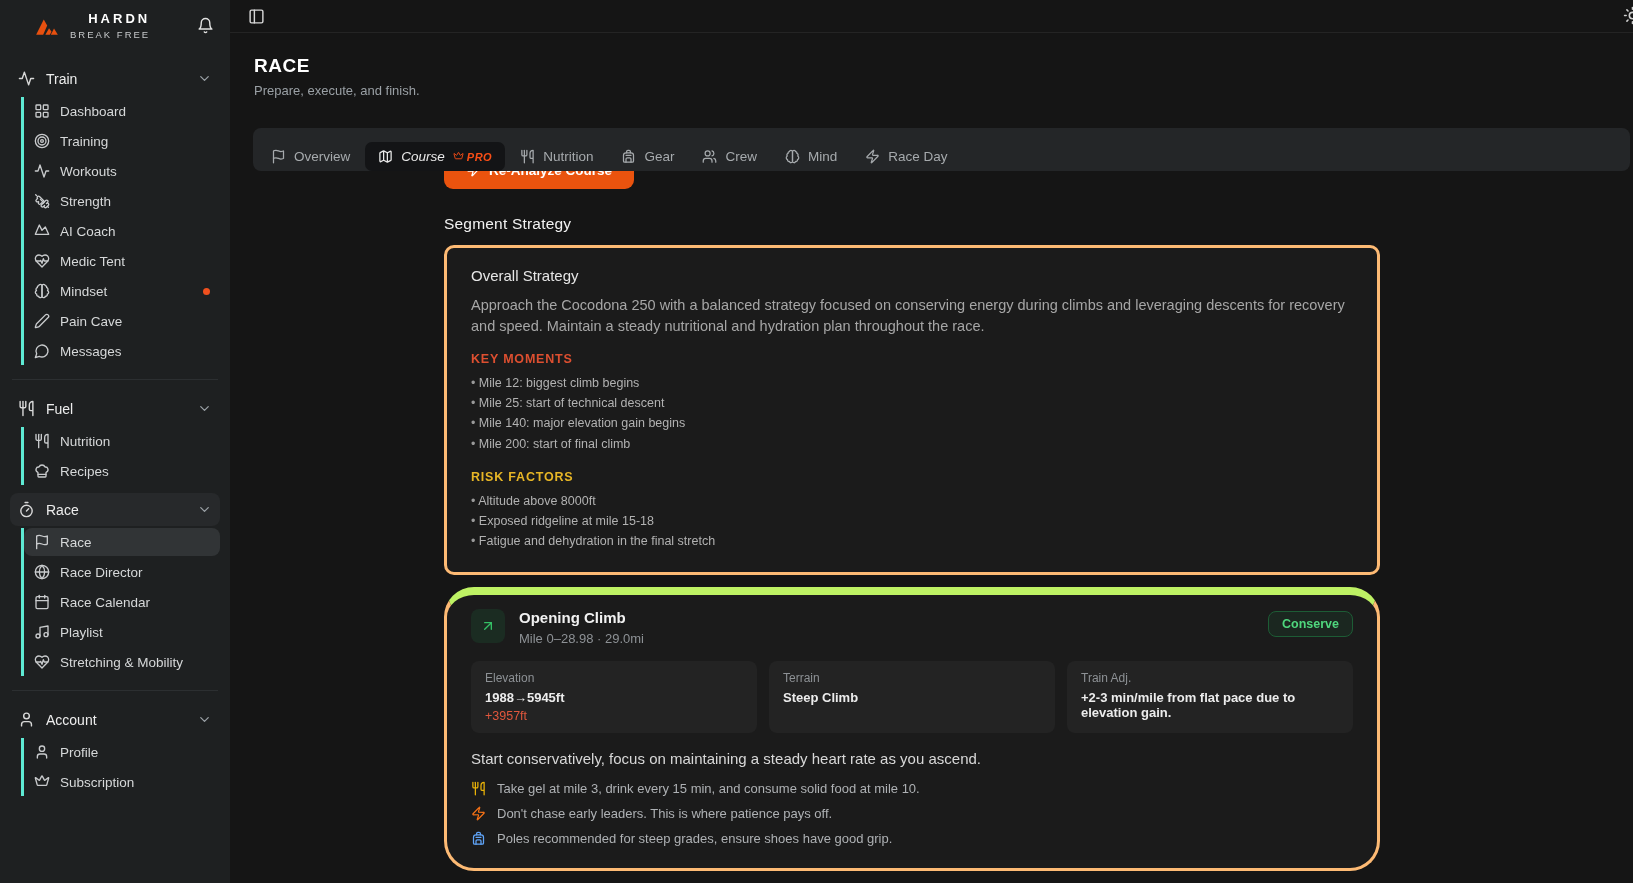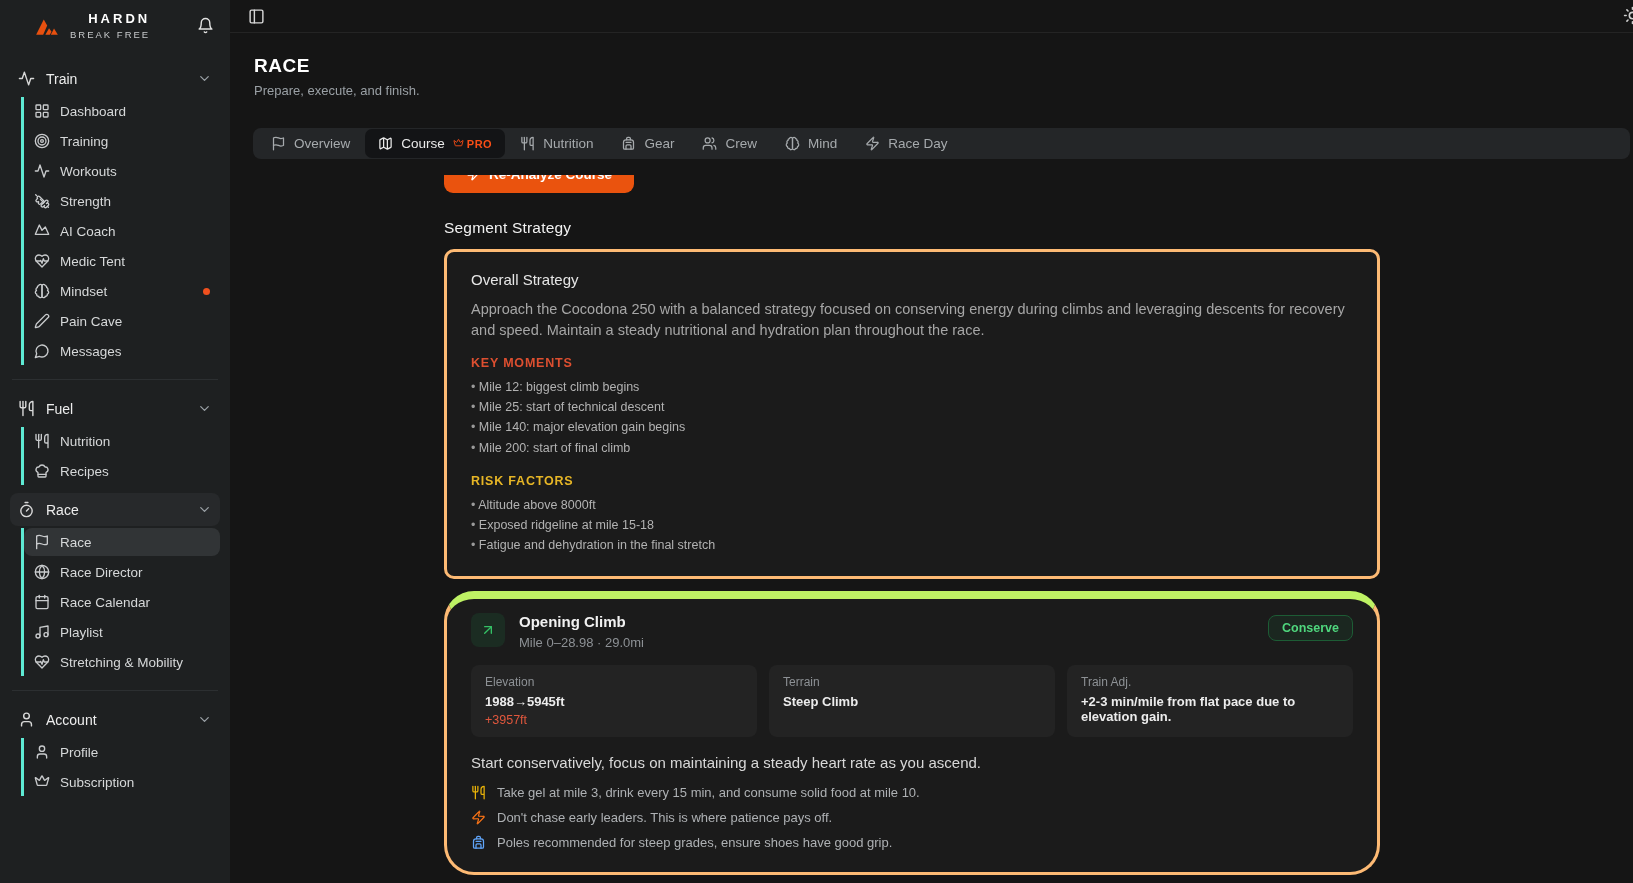--- a/index.html
+++ b/index.html
@@ -28,24 +28,24 @@
   .divider { height:1px; background:#2c2f31; margin:14px 2px 12px; }
 
   
   .main { flex:1; display:flex; flex-direction:column; min-width:0; background:#151515; }
   .topbar { height:33px; border-bottom:1px solid #242424; display:flex; align-items:center; padding-left:18px; position:relative; flex:none; }
   .panel-ic { width:17px; height:17px; color:#d8d8d8; }
   .sun-ic { position:absolute; right:-9px; top:6px; width:19px; height:19px; color:#cfcfcf; }
   .pagehead { padding:22px 0 0 24px; flex:none; }
   .title { font-size:19px; font-weight:800; letter-spacing:.5px; color:#fff; }
   .subtitle { font-size:13px; color:#9aa0a5; margin-top:6px; }
-  .tabstrip { margin:30px 3px 16px 23px; height:31px; background:#242628; border-radius:8px; display:flex; align-items:center; padding:0 5px; gap:2px; flex:none; }
+  .tabstrip { margin:30px 3px 0 23px; height:43px; background:#242628; border-radius:8px; display:flex; align-items:flex-end; padding:0 5px; gap:2px; flex:none; }
   .tab { display:flex; align-items:center; gap:8px; padding:7px 13px; font-size:13.5px; color:#a6aaad; border-radius:7px; white-space:nowrap; }
   .tab .t-ic { width:15px; height:15px; }
-  .tab.active { background:#131416; color:#e9e9e9; }
+  .tab.active { background:#131416; color:#e9e9e9;font-style:italic; }
   .pro { display:flex; align-items:center; gap:3px; color:#f94e16; font-weight:bold; font-size:11px; letter-spacing:.5px; }
   .pro .p-ic { width:11px; height:11px; }
 
   .viewport { flex:1; overflow:hidden; position:relative; }
   .content { width:936px; margin-left:214px; position:relative; }
   .btnwrap { height:18px; position:relative; }
   .reanalyze { position:absolute; top:-20px; left:0; height:38px; padding:0 22px; background:#ea530e; border:none; border-radius:9px; display:flex; align-items:center; gap:9px; color:#fff; font-size:13.5px; font-weight:bold; font-family:inherit; }
   .reanalyze .b-ic { width:14px; height:14px; }
   .sec-title { font-size:15.5px; font-weight:normal; color:#f2f2f2; margin-top:26px; letter-spacing:.2px; }
   .card { background:#1b1b1b; border:3px solid #fdba74; border-radius:10px; margin-top:12px; }

